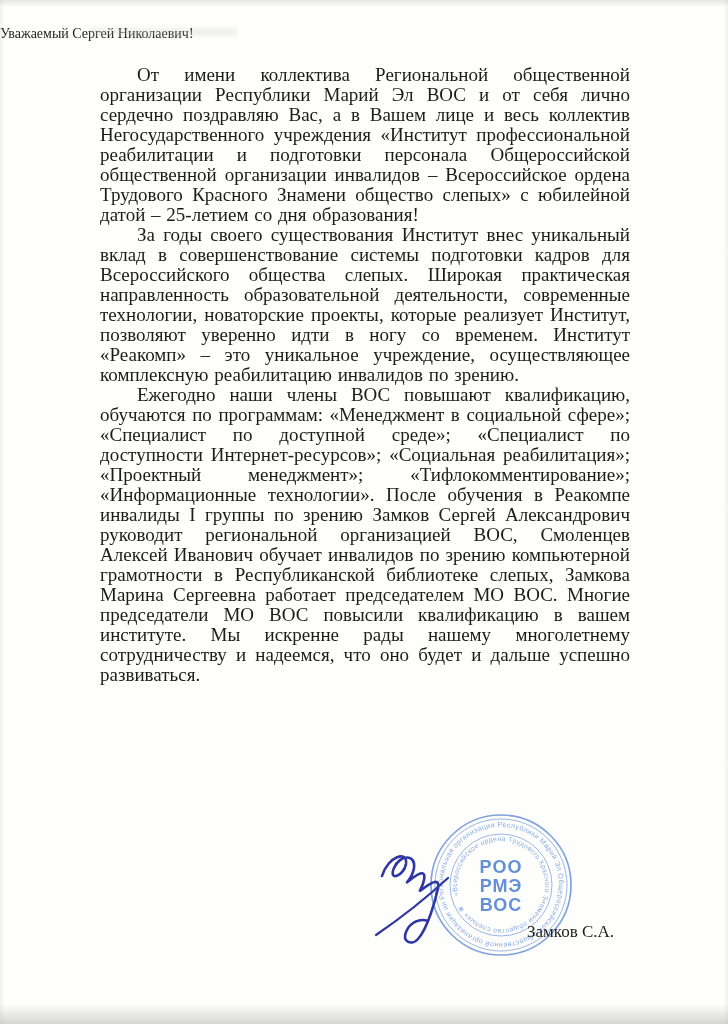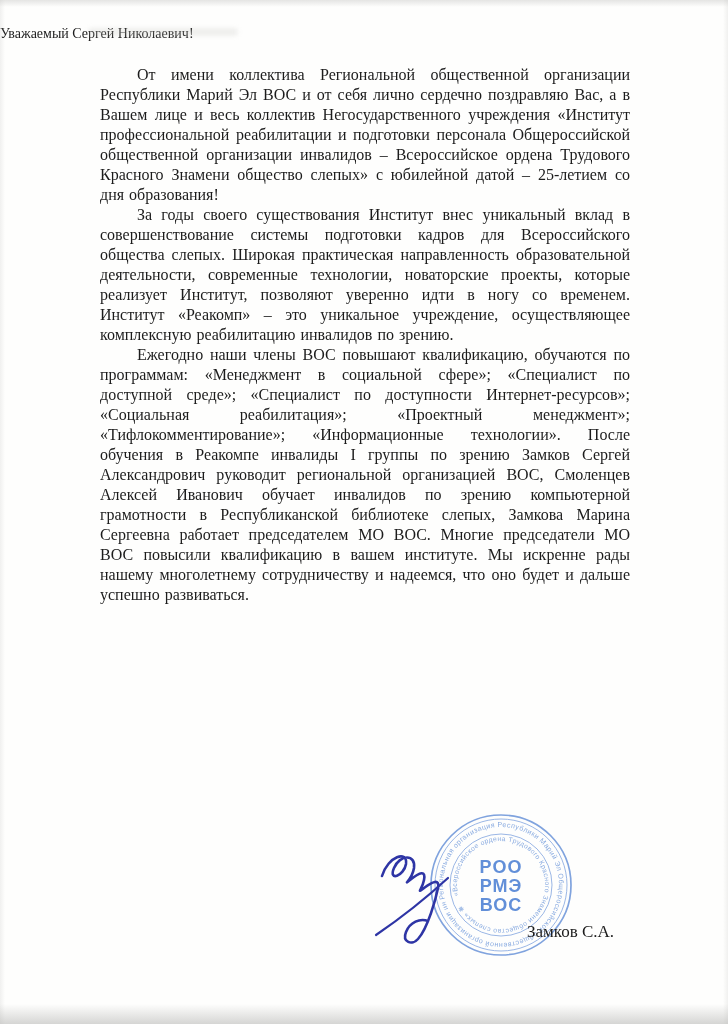--- a/index.html
+++ b/index.html
@@ -41,21 +41,21 @@
     font-weight: 700;
     letter-spacing: 0.2px;
   }
   .salutation {
     margin-top: 24px;
     font-size: 14px;
     line-height: 20px;
   }
   .content {
     margin: 21px 98px 0 100px;
-    font-size: 16px;
+    font-size: 19px;
     line-height: 20px;
     text-align: justify;
   }
   .content p {
     margin: 0;
     text-indent: 37px;
     word-spacing: 1px;
   }
   .sig-row {
     position: absolute;

